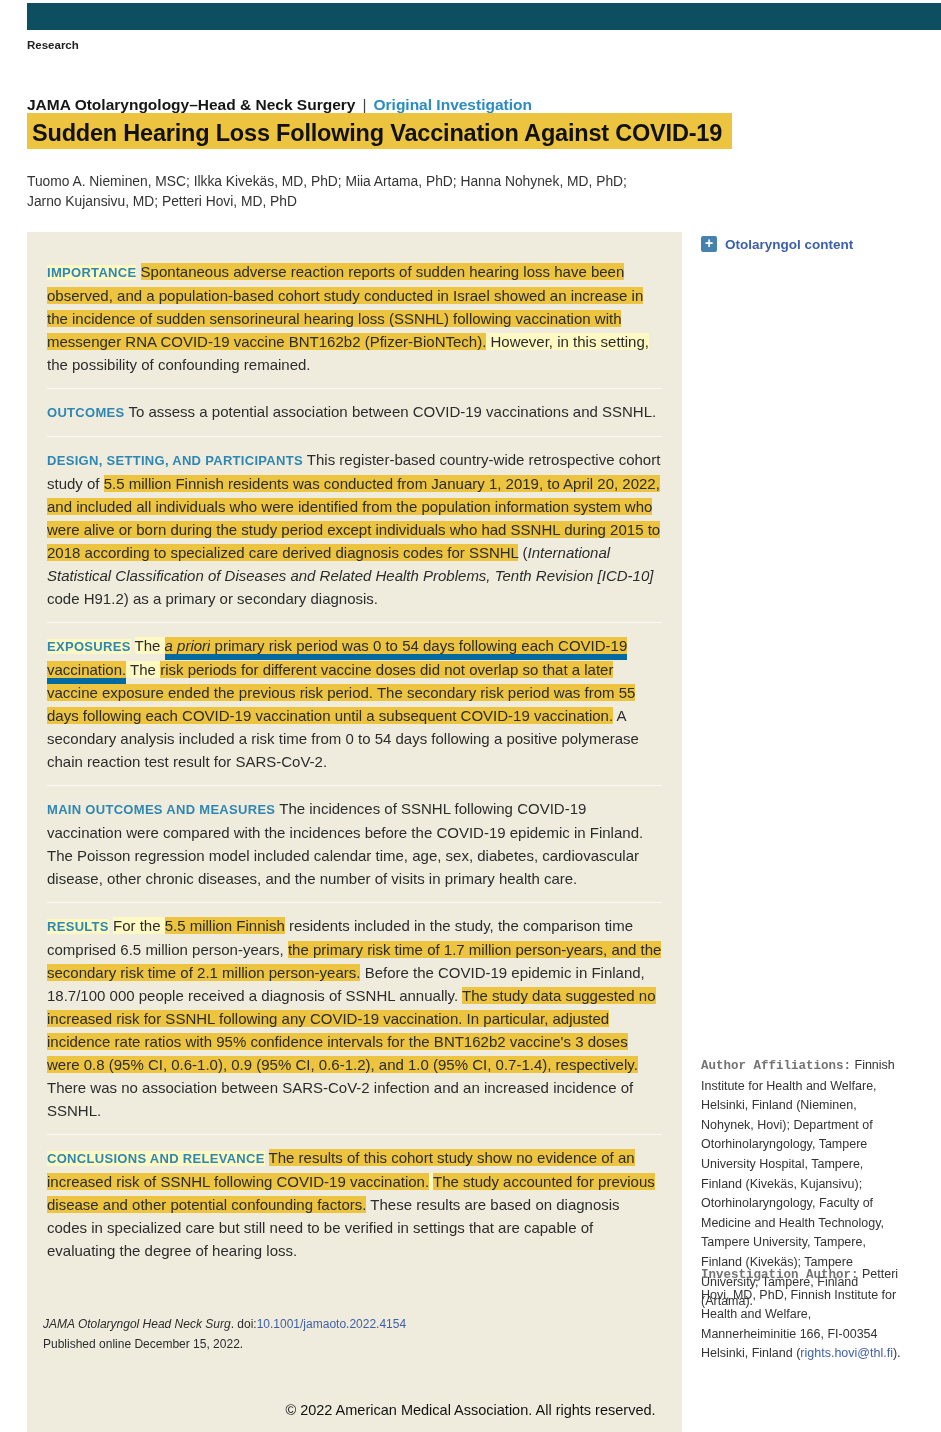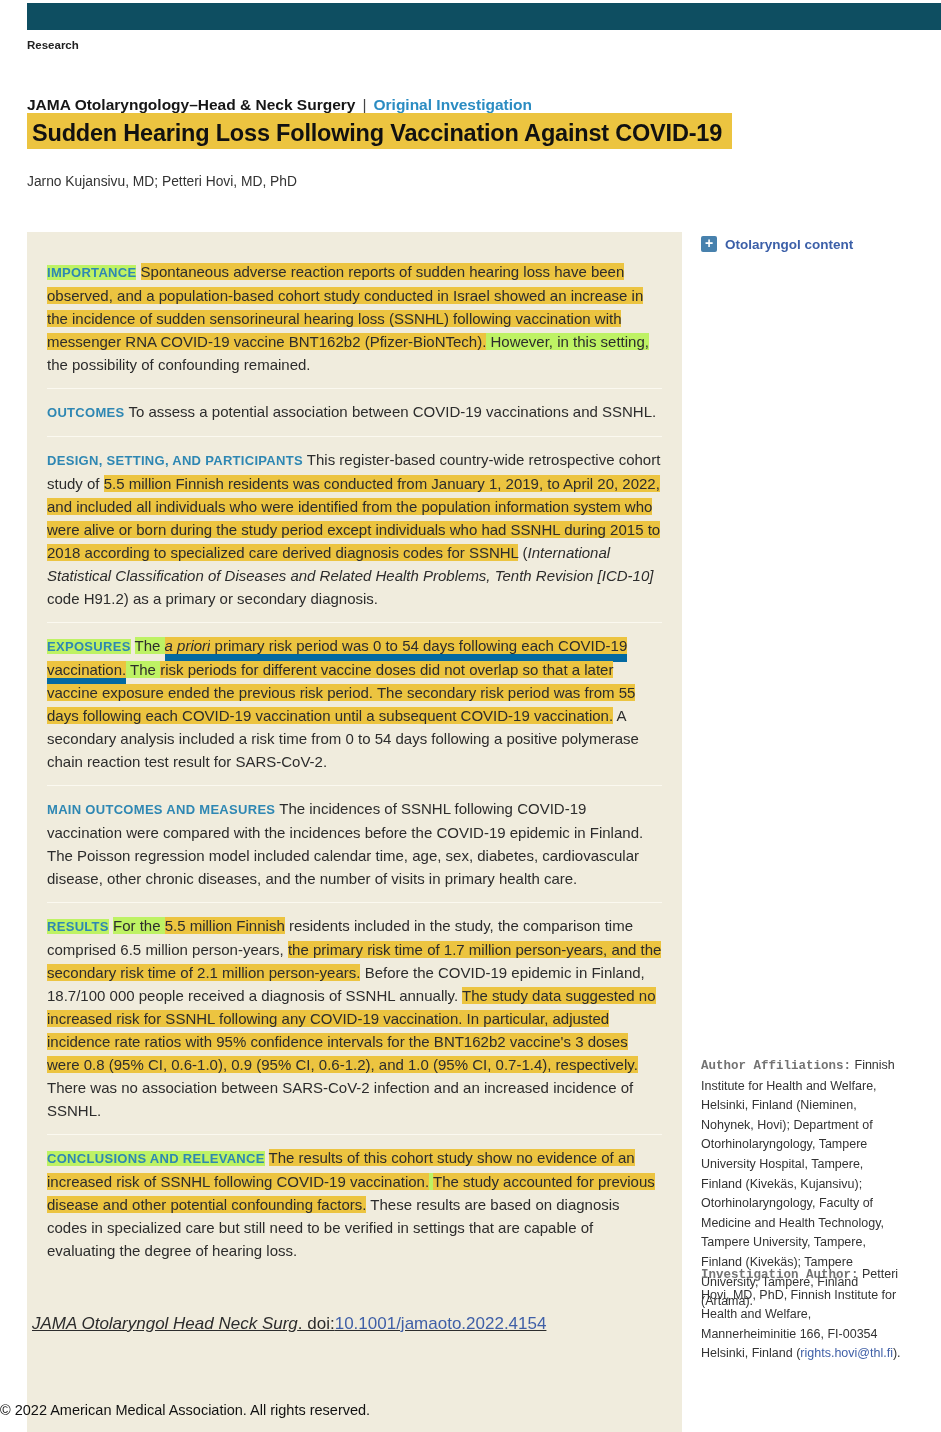--- a/index.html
+++ b/index.html
@@ -21,27 +21,27 @@
     padding:7px 10px 2px 5px;
   }
   .authors { position:absolute; left:27px; top:172px; width:660px; font-size:13.8px; line-height:19.5px; color:#333; }
 
   .absbox { position:absolute; left:27px; top:232px; width:655px; height:1200px; background:#f0ecdd; }
   #sections { padding:17px 20px 0 20px; }
   .section { padding:11px 0 12px 0; font-size:15px; line-height:23px; color:#2c2c2c; }
   .section + .section { border-top:1px solid #fbf9f0; }
   .label { color:#2e87b3; font-weight:bold; font-size:13px; letter-spacing:0.3px; }
   .hl { background:#ecc440; }
-  .lt { background:#bef264; }
+  .lt { background:#fef9c3; }
   .it { font-style:italic; }
-  .ul { border-bottom:8px solid #0369a1; }
+  .ul { border-bottom:6px solid #0369a1; }
 
-  .citation { position:absolute; left:32px; top:1314px; font-size:17px; line-height:20px; color:#2c2c2c;text-decoration:underline; }
+  .citation { position:absolute; left:43px; top:1314px; font-size:12px; line-height:20px; color:#2c2c2c; }
   a.link { color:#3f5fa7; text-decoration:none; }
-  .footer { position:absolute; left:0; top:1402px; width:941px; font-size:14.5px; color:#111; }
+  .footer { position:absolute; left:0; top:1402px; width:941px; text-align:center; font-size:14.5px; color:#111; }
 
   .suppl { position:absolute; left:701px; top:236px; display:flex; align-items:center; gap:8px; text-decoration:none; cursor:pointer; }
   .suppl-icon {
     width:16px; height:16px; background:#4781ad; color:#fff; border-radius:2px;
     font-size:14px; line-height:15px; text-align:center; font-weight:bold; flex:0 0 auto;
   }
   .suppl-label { color:#3b5fa8; font-weight:bold; font-size:13.5px; }
 
   .affil { position:absolute; left:701px; top:1056px; width:200px; font-size:12.5px; line-height:19.6px; color:#333; }
   .corr  { position:absolute; left:701px; top:1265px; width:200px; font-size:12.5px; line-height:19.6px; color:#333; }
@@ -56,20 +56,21 @@
 
 <div class="journal-line">
   <span class="jname">JAMA Otolaryngology–Head &amp; Neck Surgery</span><span class="jsep">|</span><a class="jtype">Original Investigation</a>
 </div>
 
 <div class="title-wrap">
   <span class="title-mark">Sudden Hearing Loss Following Vaccination Against COVID-19</span>
 </div>
 
 <div class="authors">
+  <div>Tuomo A. Nieminen, MSC; Ilkka Kivekäs, MD, PhD; Miia Artama, PhD; Hanna Nohynek, MD, PhD;</div>
   <div>Jarno Kujansivu, MD; Petteri Hovi, MD, PhD</div>
 </div>
 
 <div class="absbox">
   <div id="sections">
       <div class="section"><span class="label lt">IMPORTANCE</span> <span class="hl">Spontaneous adverse reaction reports of sudden hearing loss have been observed, and a population-based cohort study conducted in Israel showed an increase in the incidence of sudden sensorineural hearing loss (SSNHL) following vaccination with messenger RNA COVID-19 vaccine BNT162b2 (Pfizer-BioNTech).</span><span class="lt"> However, in this setting,</span><span class=""> the possibility of confounding remained.</span></div>
       <div class="section"><span class="label">OUTCOMES</span> <span class="">To assess a potential association between COVID-19 vaccinations and SSNHL.</span></div>
       <div class="section"><span class="label">DESIGN, SETTING, AND PARTICIPANTS</span> <span class="">This register-based country-wide retrospective cohort study of </span><span class="hl">5.5 million Finnish residents was conducted from January 1, 2019, to April 20, 2022, and included all individuals who were identified from the population information system who were alive or born during the study period except individuals who had SSNHL during 2015 to 2018 according to specialized care derived diagnosis codes for SSNHL</span><span class=""> (</span><span class="it">International Statistical Classification of Diseases and Related Health Problems, Tenth Revision [ICD-10]</span><span class=""> code H91.2) as a primary or secondary diagnosis.</span></div>
       <div class="section"><span class="label lt">EXPOSURES</span> <span class="lt">The </span><span class="hl it ul">a priori</span><span class="hl ul"> primary risk period was 0 to 54 days following each COVID-19 vaccination.</span><span class="lt"> The </span><span class="hl">risk periods for different vaccine doses did not overlap so that a later vaccine exposure ended the previous risk period. The secondary risk period was from 55 days following each COVID-19 vaccination until a subsequent COVID-19 vaccination.</span><span class=""> A secondary analysis included a risk time from 0 to 54 days following a positive polymerase chain reaction test result for SARS-CoV-2.</span></div>
       <div class="section"><span class="label">MAIN OUTCOMES AND MEASURES</span> <span class="">The incidences of SSNHL following COVID-19 vaccination were compared with the incidences before the COVID-19 epidemic in Finland. The Poisson regression model included calendar time, age, sex, diabetes, cardiovascular disease, other chronic diseases, and the number of visits in primary health care.</span></div>
@@ -86,15 +87,16 @@
 <div class="affil">
   <b>Author Affiliations:</b><span> Finnish Institute for Health and Welfare, Helsinki, Finland (Nieminen, Nohynek, Hovi); Department of Otorhinolaryngology, Tampere University Hospital, Tampere, Finland (Kivekäs, Kujansivu); Otorhinolaryngology, Faculty of Medicine and Health Technology, Tampere University, Tampere, Finland (Kivekäs); Tampere University, Tampere, Finland (Artama).</span>
 </div>
 
 <div class="corr">
   <b>Investigation Author:</b><span> Petteri Hovi, MD, PhD, Finnish Institute for Health and Welfare, Mannerheiminitie 166, FI-00354 Helsinki, Finland (</span><a class="link">rights.hovi@thl.fi</a><span>).</span>
 </div>
 
 <div class="citation">
   <div><span class="it">JAMA Otolaryngol Head Neck Surg</span><span>. doi:</span><a class="link">10.1001/jamaoto.2022.4154</a></div>
+  <div>Published online December 15, 2022.</div>
 </div>
 
 <div class="footer">© 2022 American Medical Association. All rights reserved.</div>
 
 </body></html>

